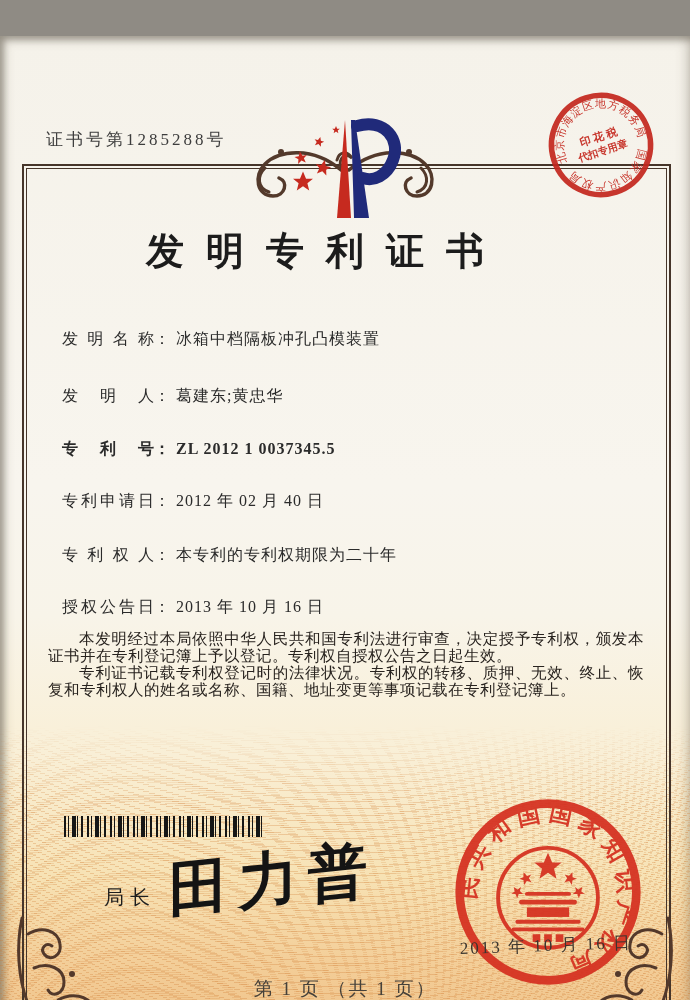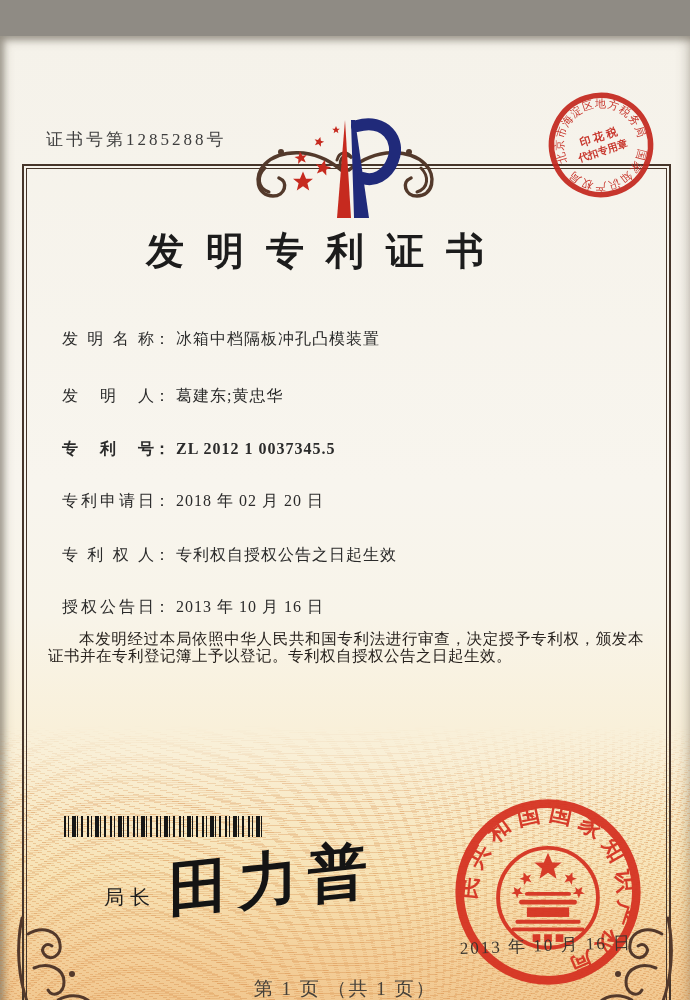--- a/index.html
+++ b/index.html
@@ -138,32 +138,33 @@
     <div class="field-row row0">
       <span class="field-label">发明名称</span><span class="field-colon">：</span><span class="field-value">冰箱中档隔板冲孔凸模装置</span>
     </div>
     <div class="field-row row1">
       <span class="field-label">发明人</span><span class="field-colon">：</span><span class="field-value">葛建东;黄忠华</span>
     </div>
     <div class="field-row row2">
       <span class="field-label">专利号</span><span class="field-colon">：</span><span class="field-value">ZL 2012 1 0037345.5</span>
     </div>
     <div class="field-row row3">
-      <span class="field-label">专利申请日</span><span class="field-colon">：</span><span class="field-value">2018 年 02 月 20 日</span>
+      <span class="field-label">专利申请日</span><span class="field-colon">：</span><span class="field-value">2012 年 02 月 40 日</span>
     </div>
     <div class="field-row row4">
-      <span class="field-label">专利权人</span><span class="field-colon">：</span><span class="field-value">专利权自授权公告之日起生效</span>
+      <span class="field-label">专利权人</span><span class="field-colon">：</span><span class="field-value">本专利的专利权期限为二十年</span>
     </div>
     <div class="field-row row5">
       <span class="field-label">授权公告日</span><span class="field-colon">：</span><span class="field-value">2013 年 10 月 16 日</span>
     </div>
   </div>
 
   <div class="paragraphs">
     <p>本发明经过本局依照中华人民共和国专利法进行审查，决定授予专利权，颁发本证书并在专利登记簿上予以登记。专利权自授权公告之日起生效。</p>
+    <p>专利证书记载专利权登记时的法律状况。专利权的转移、质押、无效、终止、恢复和专利权人的姓名或名称、国籍、地址变更等事项记载在专利登记簿上。</p>
   </div>
 
   <div class="barcode"></div>
 
   <div class="sig-title">局长</div>
   <div class="sig-name">田力普</div>
 
   <svg class="abs" style="left:452px; top:760px; opacity:.93;" width="192" height="192" viewBox="0 0 200 200">
     <defs>
       <path id="sealring" d="M26,100 A74,74 0 1 1 174,100 A74,74 0 1 1 26,100"></path>

